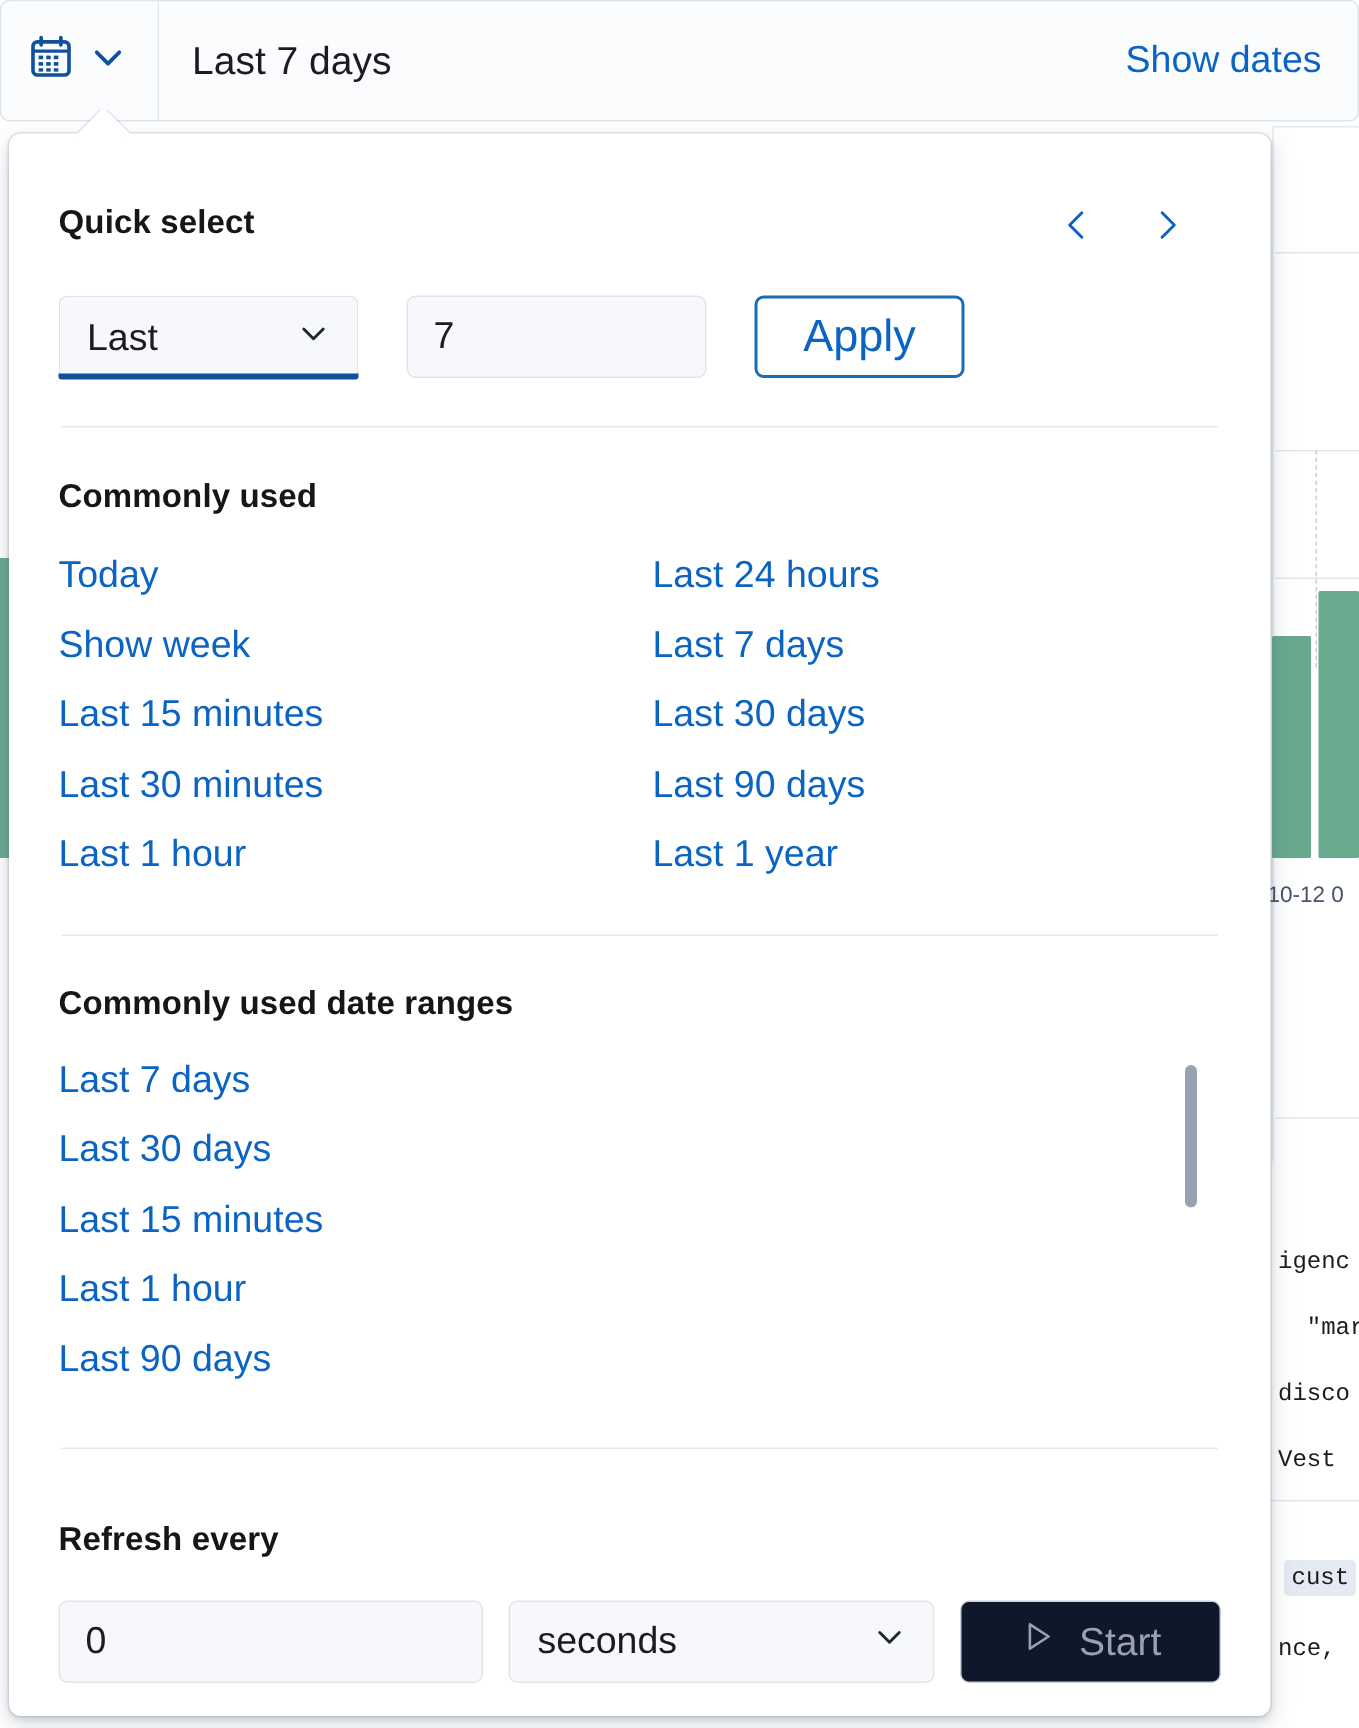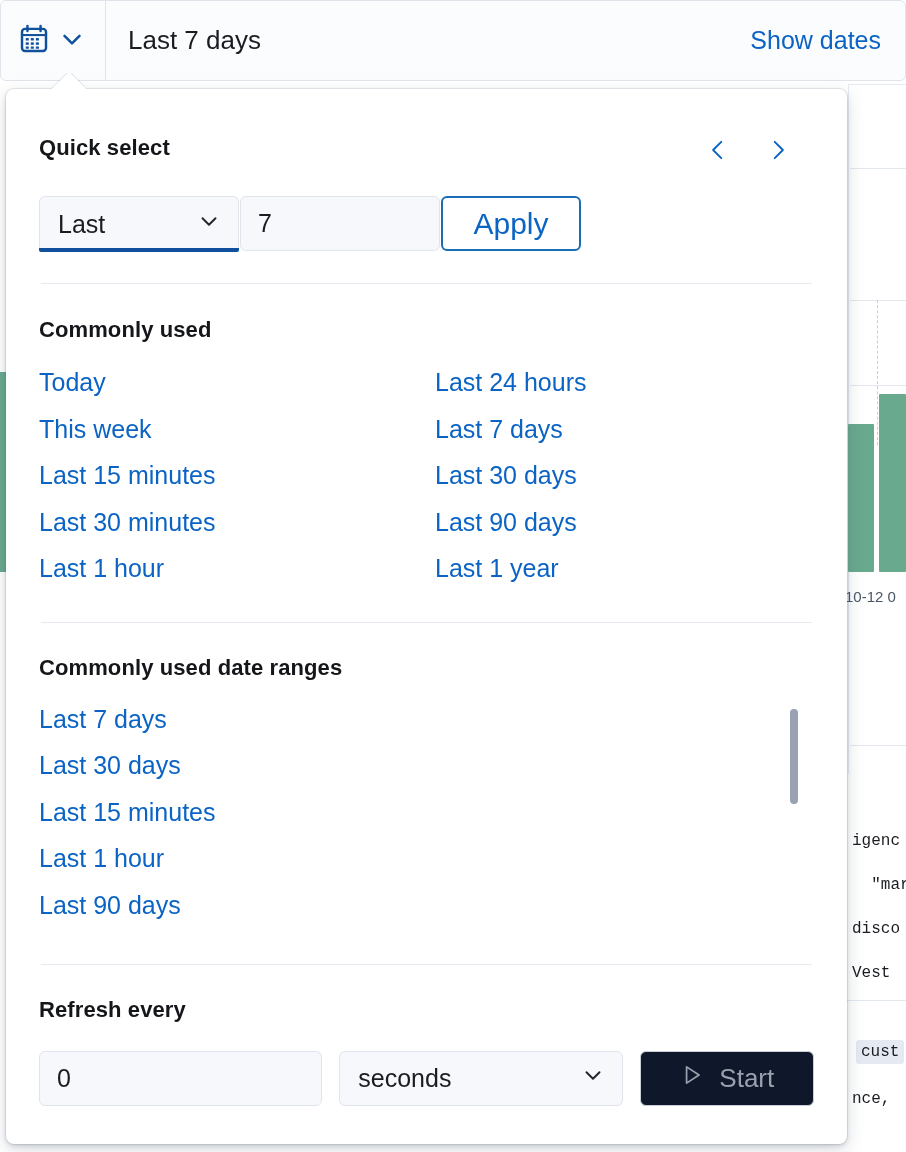--- a/index.html
+++ b/index.html
@@ -96,21 +96,21 @@
 
   
   .qs-head {
     display: flex; align-items: flex-start; justify-content: space-between;
     padding-top: 46px;
   }
   .qs-navs { display: flex; align-items: center; gap: 34px; padding-right: 23px; }
   .navbtn { cursor: pointer; display: block; }
 
   
-  .qs-row { display: flex; align-items: flex-end; gap: 1px; margin-top: 27px; }
+  .qs-row { display: flex; align-items: flex-end; gap: 32px; margin-top: 27px; }
   .ctl {
     height: 55px; background: #f7f8fc; border: 1px solid #e0e4ec;
     border-radius: 6px; display: flex; align-items: center;
     font-size: 25px; color: #1a1c21;
   }
   .sel { position: relative; padding: 0 16px 0 18px; cursor: pointer; }
   .sel .val { flex: 1; }
   .sel .chev { margin-left: 22px; }
   .sel-last { width: 200px; border-bottom: none; border-radius: 6px 6px 0 0; }
   .sel-last::after {
@@ -150,21 +150,21 @@
     position: relative; margin-top: 15px; height: 243px; overflow: hidden;
   }
   .ru-list .link { line-height: 46.5px; }
   .ru-scroll-thumb {
     position: absolute; right: 16px; top: 13px; width: 8px; height: 95px;
     background: #98a2b3; border-radius: 4px; cursor: pointer;
   }
   .ru-pad { height: 25px; }
 
   
-  .rf-wrap { padding-top: 32px; }
+  .rf-wrap { padding-top: 47px; }
   .rf-row { display: flex; align-items: center; gap: 17px; margin-top: 28px; }
   .rf-num { width: 284px; }
   .rf-unit { width: 284px; }
   .start-btn {
     height: 55px; width: 175px; border: 1px solid #c9ced8; border-radius: 6px;
     background: #0f172a; color: #9aa1ad; font-size: 26px;
     display: flex; align-items: center; justify-content: center; gap: 14px;
     cursor: not-allowed;
   }
   .play-tri { display: block; }
@@ -268,21 +268,21 @@
         <div class="apply-btn">Apply</div>
       </div>
 
       <div class="div-1 divider"></div>
 
       <div class="cu-wrap">
         <div class="sec-title">Commonly used</div>
         <div class="cu-grid">
           <a class="link">Today</a>
           <a class="link">Last 24 hours</a>
-          <a class="link">This week</a>
+          <a class="link">Show week</a>
           <a class="link">Last 7 days</a>
           <a class="link">Last 15 minutes</a>
           <a class="link">Last 30 days</a>
           <a class="link">Last 30 minutes</a>
           <a class="link">Last 90 days</a>
           <a class="link">Last 1 hour</a>
           <a class="link">Last 1 year</a>
         </div>
         <div class="cu-pad"></div>
       </div>

